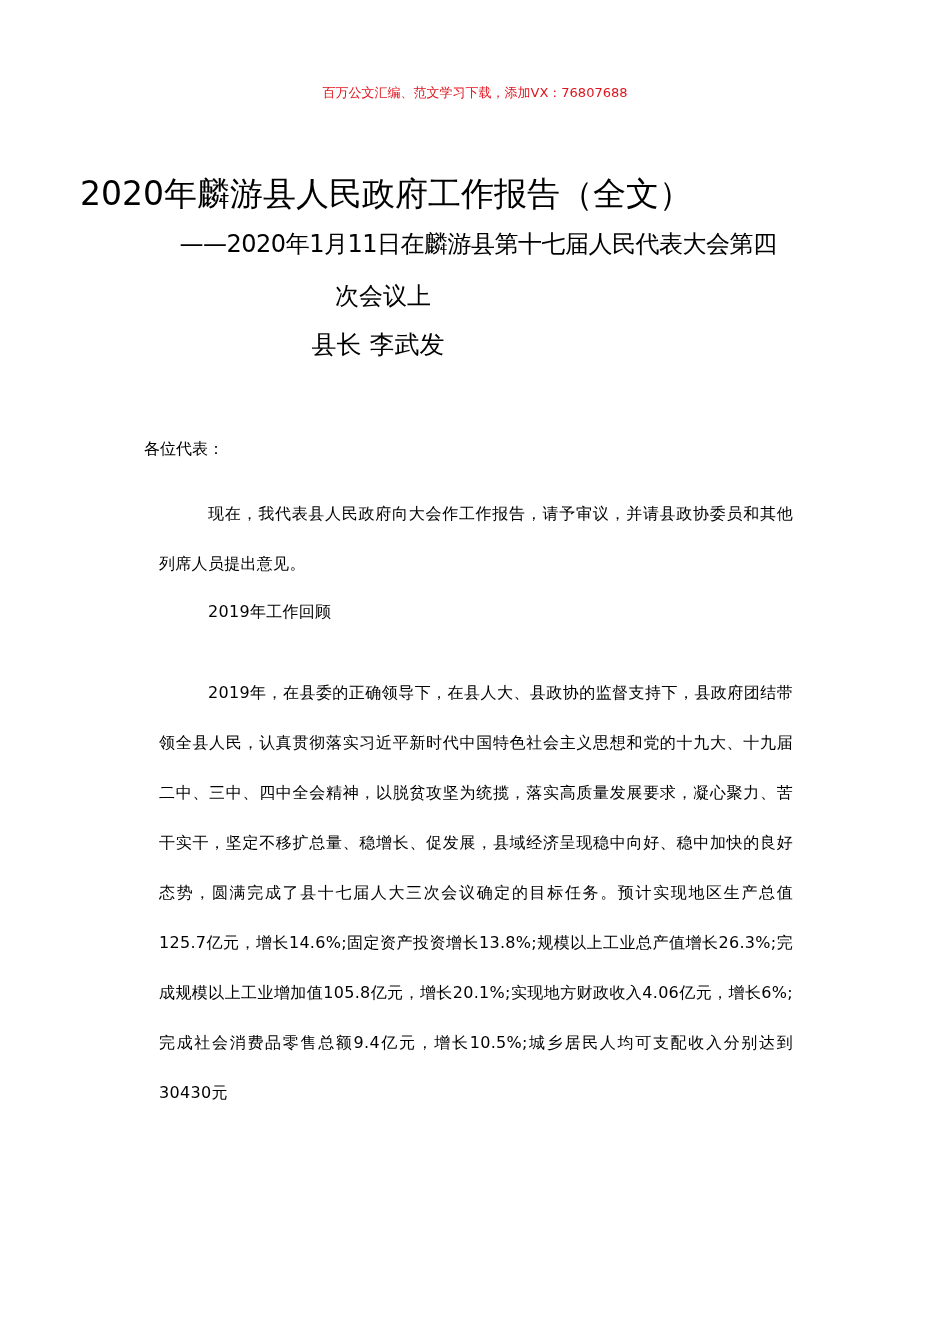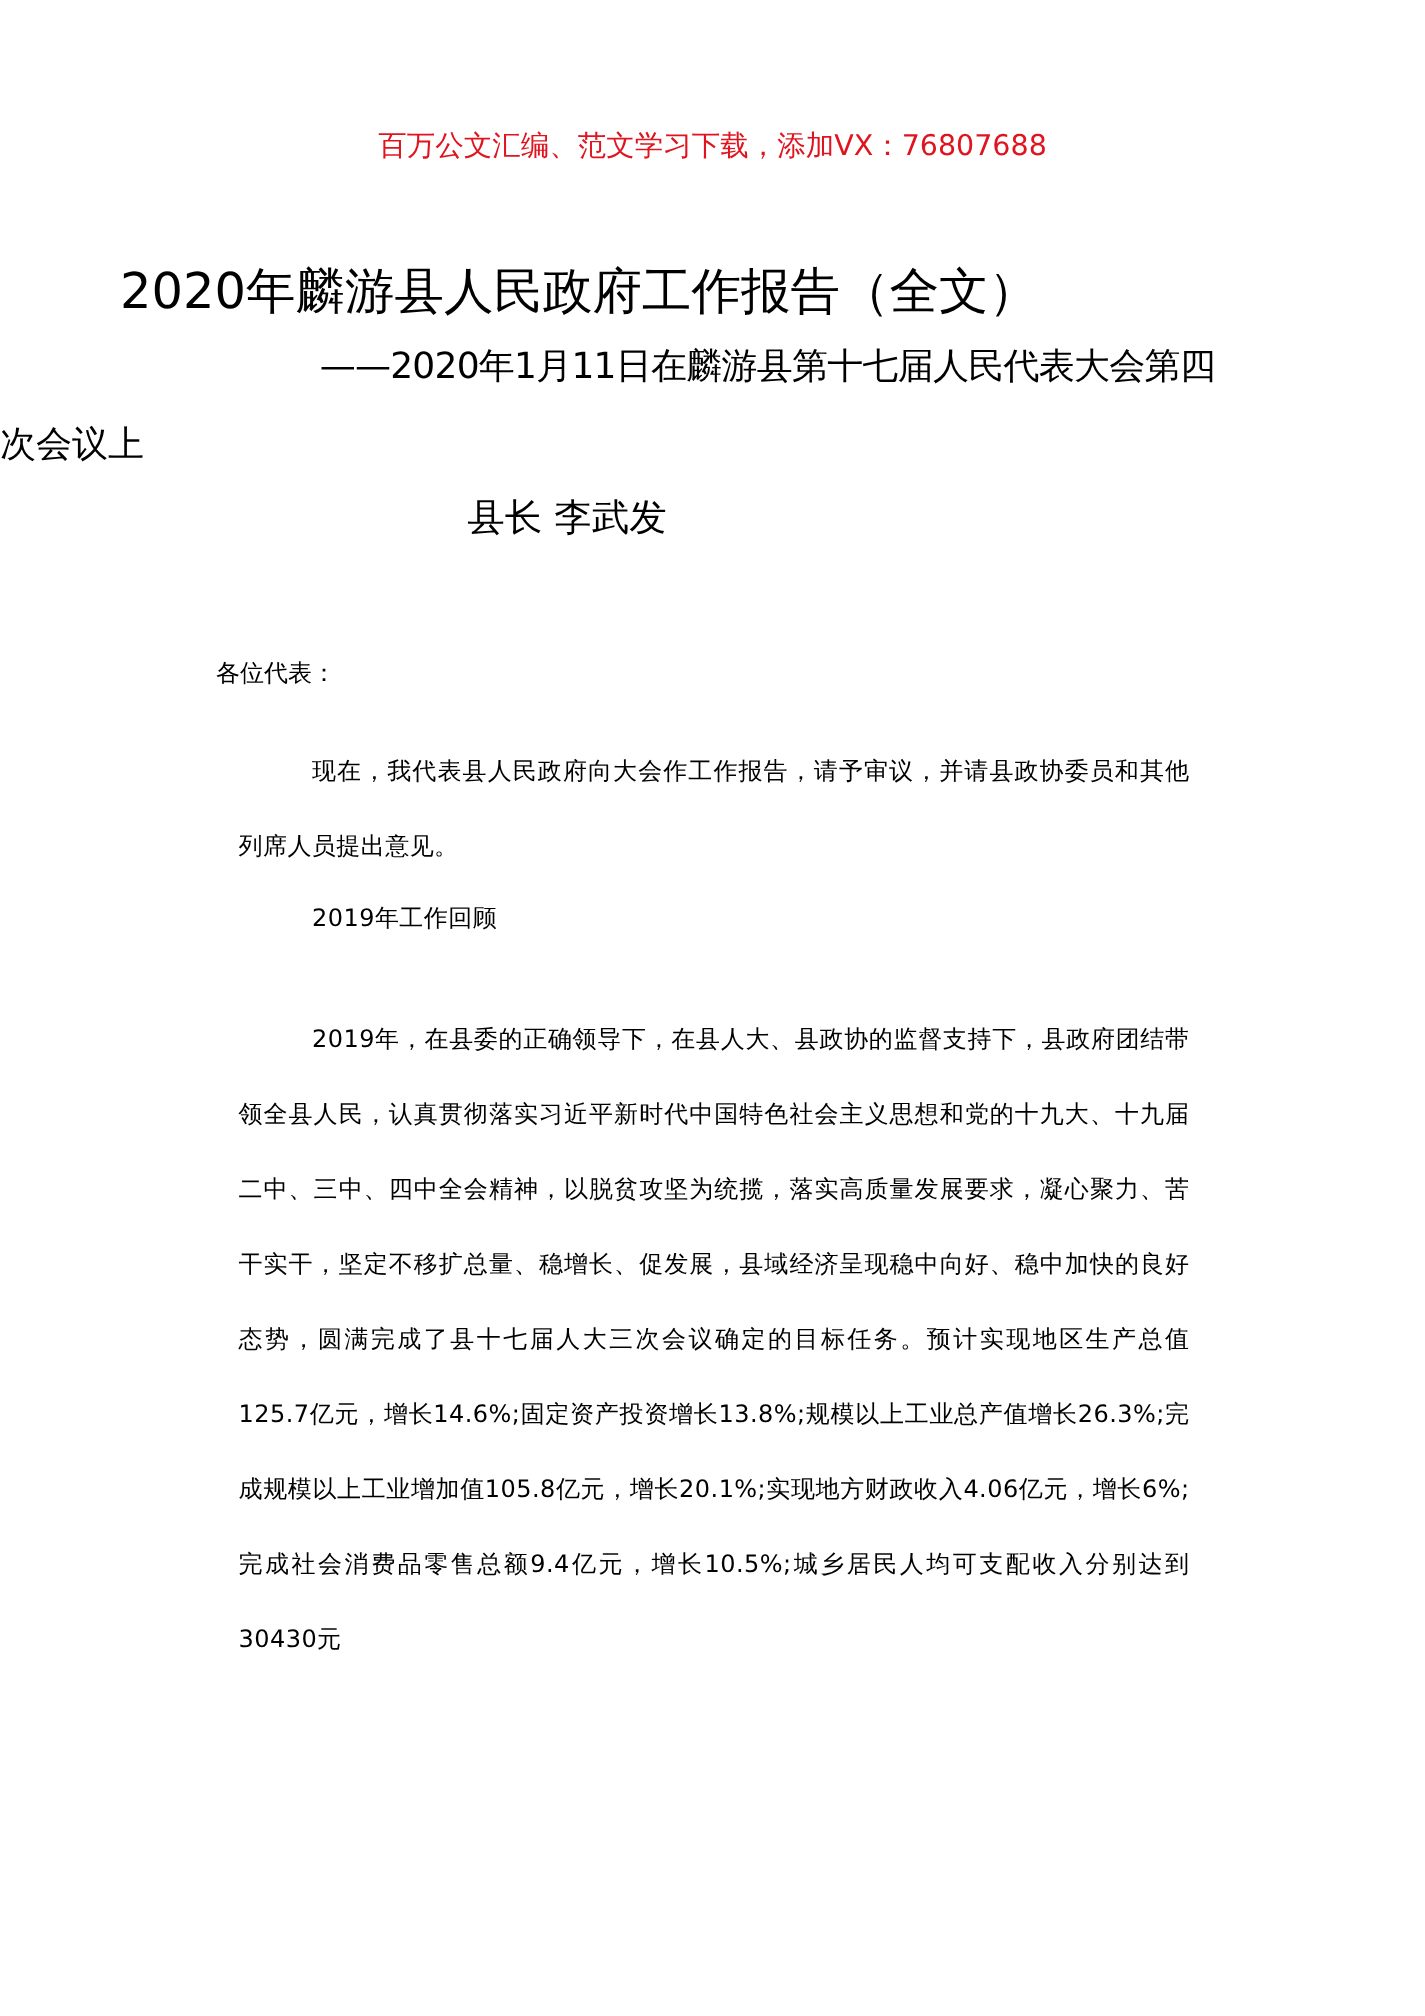--- a/index.html
+++ b/index.html
@@ -14,49 +14,49 @@
       overflow: hidden;
       font-family: "DejaVu Sans", "Liberation Sans", sans-serif;
       color: #000000;
     }
     .banner {
       position: absolute;
       top: 84px;
       left: 0;
       width: 950px;
       text-align: center;
-      font-size: 19px;
+      font-size: 13px;
       color: #e0141e;
       letter-spacing: 0px;
     }
     .title {
       position: absolute;
       top: 172px;
       left: 0;
       width: 772px;
       text-align: center;
       font-size: 33px;
       letter-spacing: 0px;
     }
     .subtitle-1 {
       position: absolute;
       top: 228px;
       left: 146px;
       width: 664px;
-      text-align: right;
+      text-align: center;
       font-size: 24px;
       white-space: nowrap;
       letter-spacing: -0.5px;
     }
     .subtitle-2 {
       position: absolute;
       top: 280px;
       left: 0;
       width: 766px;
-      text-align: left;
+      text-align: center;
       font-size: 24px;
     }
     .author {
       position: absolute;
       top: 328px;
       left: 0;
       width: 756px;
       text-align: center;
       font-size: 25px;
     }

